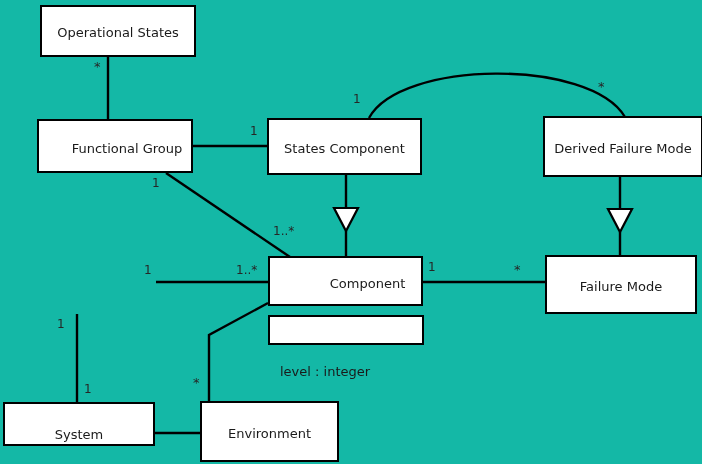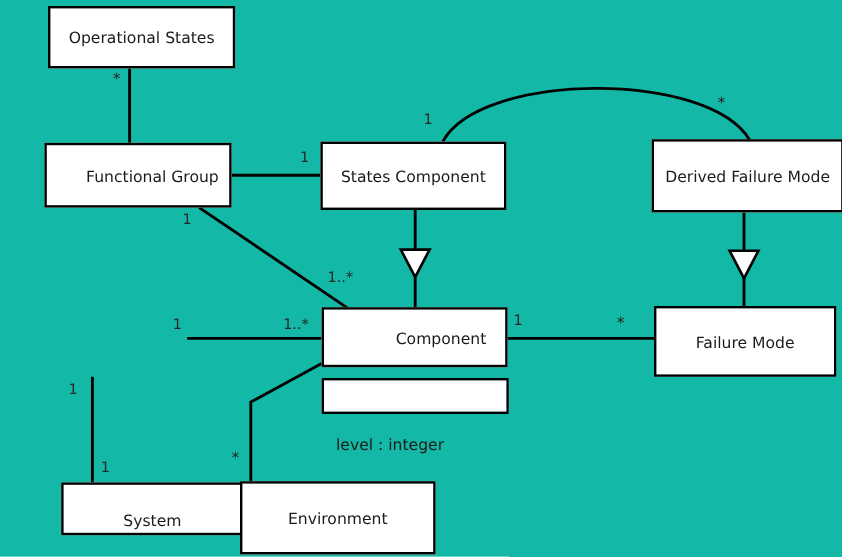--- a/index.html
+++ b/index.html
@@ -122,25 +122,25 @@
     <div class="cls-name" style="top:19px;padding-left:44px;">Component</div>
   </div>
   <div class="cls-attr-box" style="left:268px; top:315px; width:156px; height:30px;">
     <div class="cls-attr" style="top:0;margin-top:48px;">level : integer</div>
   </div>
 
   <div class="cls-box" style="left:545px; top:255px; width:152px; height:59px;">
     <div class="cls-name" style="top:23px;">Failure Mode</div>
   </div>
 
-  <div class="cls-box" style="left:3px; top:402px; width:152px; height:44px;margin-left:48px;">
+  <div class="cls-box" style="left:3px; top:402px; width:152px; height:44px;">
     <div class="cls-name" style="top:24px;">System</div>
   </div>
 
-  <div class="cls-box" style="left:200px; top:401px; width:163px; height:61px;">
+  <div class="cls-box" style="left:200px; top:401px; width:139px; height:61px;">
     <div class="cls-name" style="top:24px;">Environment</div>
   </div>
 
   <div class="mult star" style="left:94px; top:60px;">*</div>
 
   <div class="mult" style="left:250px; top:125px;">1</div>
 
   <div class="mult" style="left:353px; top:93px;">1</div>
 
   <div class="mult star" style="left:598px; top:80px;">*</div>

